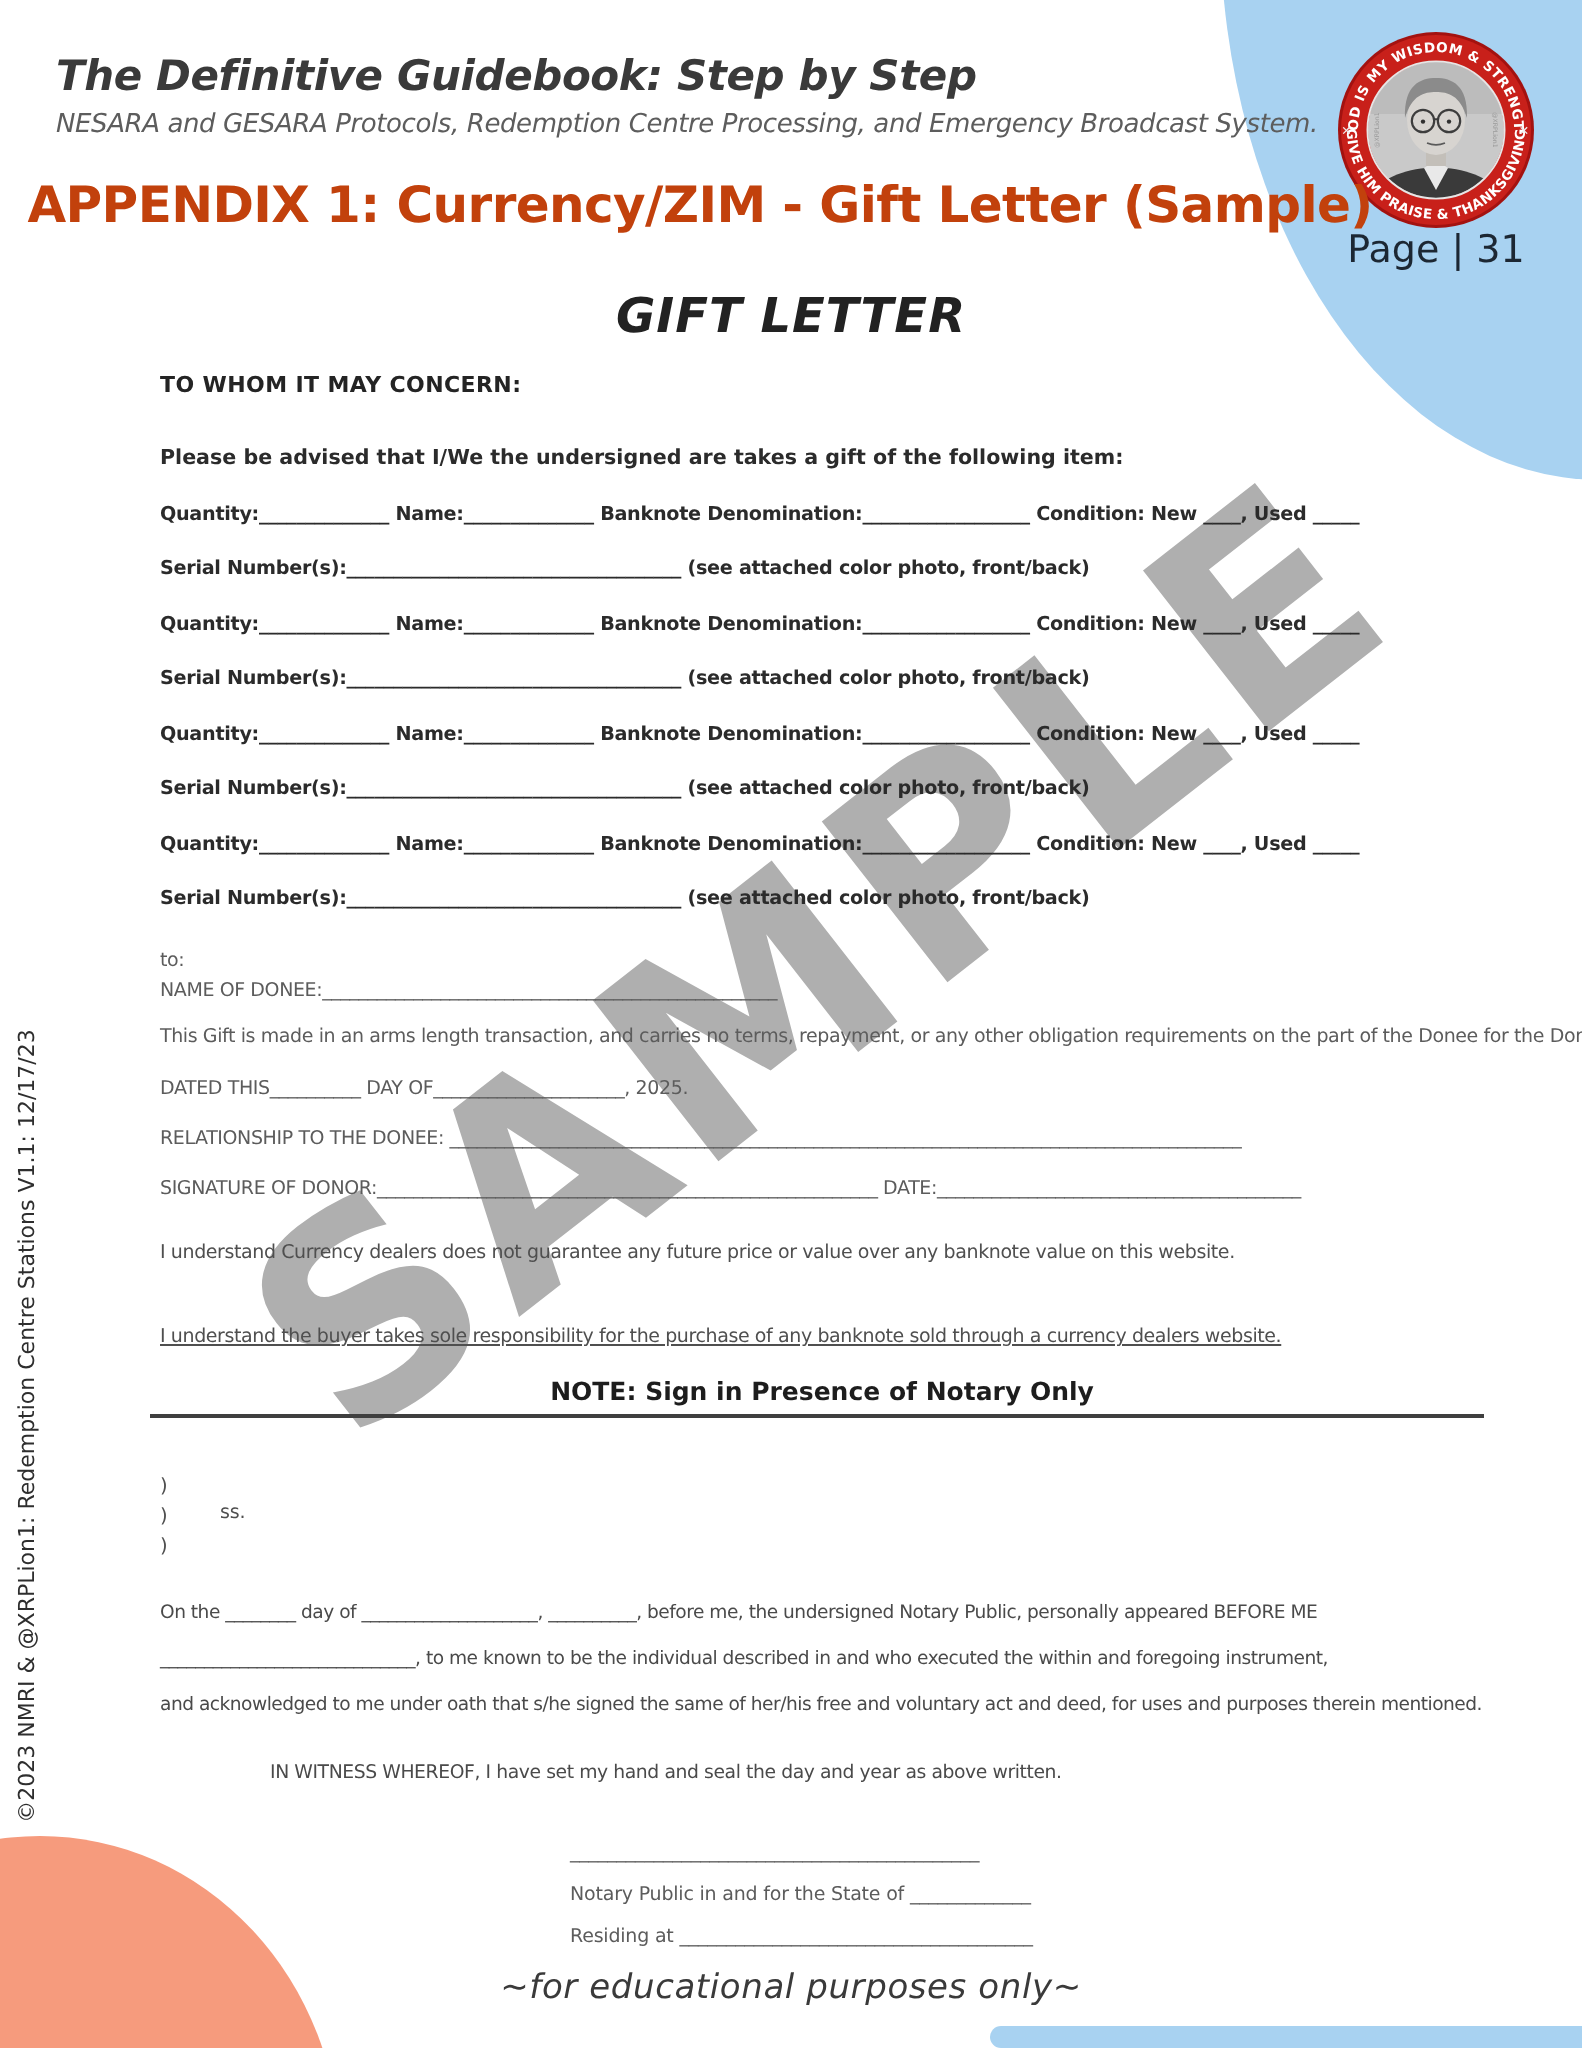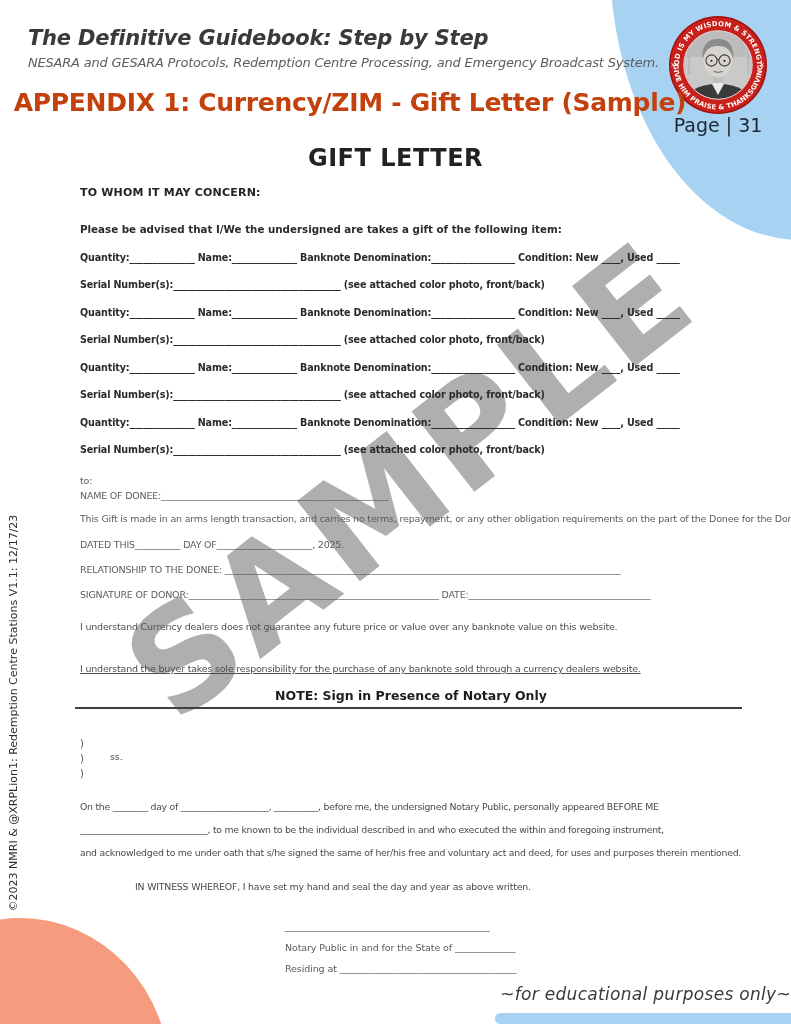--- a/index.html
+++ b/index.html
@@ -11,21 +11,21 @@
   .blob-top-right{position:absolute;left:610px;top:-320px;width:380px;height:560px;border-radius:50%;background:#a8d2f1;z-index:0;}
   .blob-bottom-left{position:absolute;left:-130px;top:918px;width:300px;height:320px;border-radius:50%;background:#f69b7d;z-index:0;}
   .bar-bottom-right{position:absolute;right:0;bottom:0;width:296px;height:11px;background:#a8d2f1;border-radius:6px 0 0 6px;z-index:0;}
   
   .header{position:absolute;left:28px;top:26px;z-index:2;}
   .book-title{font-size:21px;font-weight:bold;font-style:italic;color:#3a3a3a;letter-spacing:-0.2px;}
   .book-subtitle{font-size:13px;font-style:italic;color:#5d5d5d;margin-top:5px;letter-spacing:-0.2px;text-align:center;}
   .badge{position:absolute;left:668px;top:15px;width:100px;height:100px;z-index:2;}
   .page-num{position:absolute;left:664px;top:114px;width:108px;text-align:center;font-size:19px;color:#1c2733;z-index:2;}
   .appendix-title{position:absolute;left:0;top:88px;width:700px;text-align:center;font-size:25px;font-weight:bold;color:#c2410c;letter-spacing:-0.3px;z-index:2;}
-  .gift-title{position:absolute;left:0;top:144px;width:791px;text-align:center;font-size:24px;font-weight:bold;color:#222;letter-spacing:0.5px;z-index:2;}
+  .gift-title{position:absolute;left:0;top:144px;width:791px;text-align:center;font-size:24px;font-weight:bold;color:#222;letter-spacing:0.5px;z-index:2;font-style:italic;}
   
   .watermark{position:absolute;left:60px;top:235px;width:700px;height:490px;display:flex;align-items:center;justify-content:center;
     transform:rotate(-38deg);z-index:1;pointer-events:none;}
   .watermark span{font-size:140px;font-weight:800;color:#a4a4a4;letter-spacing:6px;opacity:0.88;}
   
   .copyright{position:absolute;left:-186px;top:706px;width:400px;height:14px;transform:rotate(-90deg);
     text-align:center;font-size:11px;color:#2e2e2e;z-index:4;letter-spacing:0;}
   
   .form{position:absolute;left:80px;top:186px;width:662px;z-index:2;}
   .line{white-space:nowrap;}
@@ -46,21 +46,21 @@
   .note-head{margin-top:13px;text-align:center;font-size:12.5px;font-weight:bold;color:#1d1d1d;}
   .note-rule{border:0;border-top:2.5px solid #3f3f3f;margin:4px 0 0 -5px;width:667px;}
   
   .notary-cols{display:flex;margin-top:27px;font-size:9.8px;color:#4f4f4f;letter-spacing:-0.1px;}
   .nc-left{width:168px;line-height:28px;}
   .nc-brackets{width:30px;line-height:15px;padding-top:0px;}
   .nc-ss{padding-top:15px;font-size:9.5px;}
   .ack{margin-top:14px;font-size:9.3px;color:#4a4a4a;letter-spacing:-0.25px;line-height:23px;}
   .witness{margin-top:17px;margin-left:55px;font-size:9.4px;color:#4a4a4a;letter-spacing:-0.2px;}
   .commission{margin-top:24px;margin-left:205px;font-size:9.5px;color:#5c5c5c;line-height:21px;letter-spacing:-0.1px;}
-  .footer-note{position:absolute;left:0;top:984px;width:791px;text-align:right;font-size:17px;font-style:italic;color:#3a3a3a;z-index:2;letter-spacing:0.3px;}
+  .footer-note{position:absolute;left:0;top:984px;width:791px;text-align:center;font-size:17px;font-style:italic;color:#3a3a3a;z-index:2;letter-spacing:0.3px;}
 </style>
 </head>
 <body>
 
 <div class="page">
 
   <div class="blob-top-right"></div>
   <div class="blob-bottom-left"></div>
   <div class="bar-bottom-right"></div>
 

